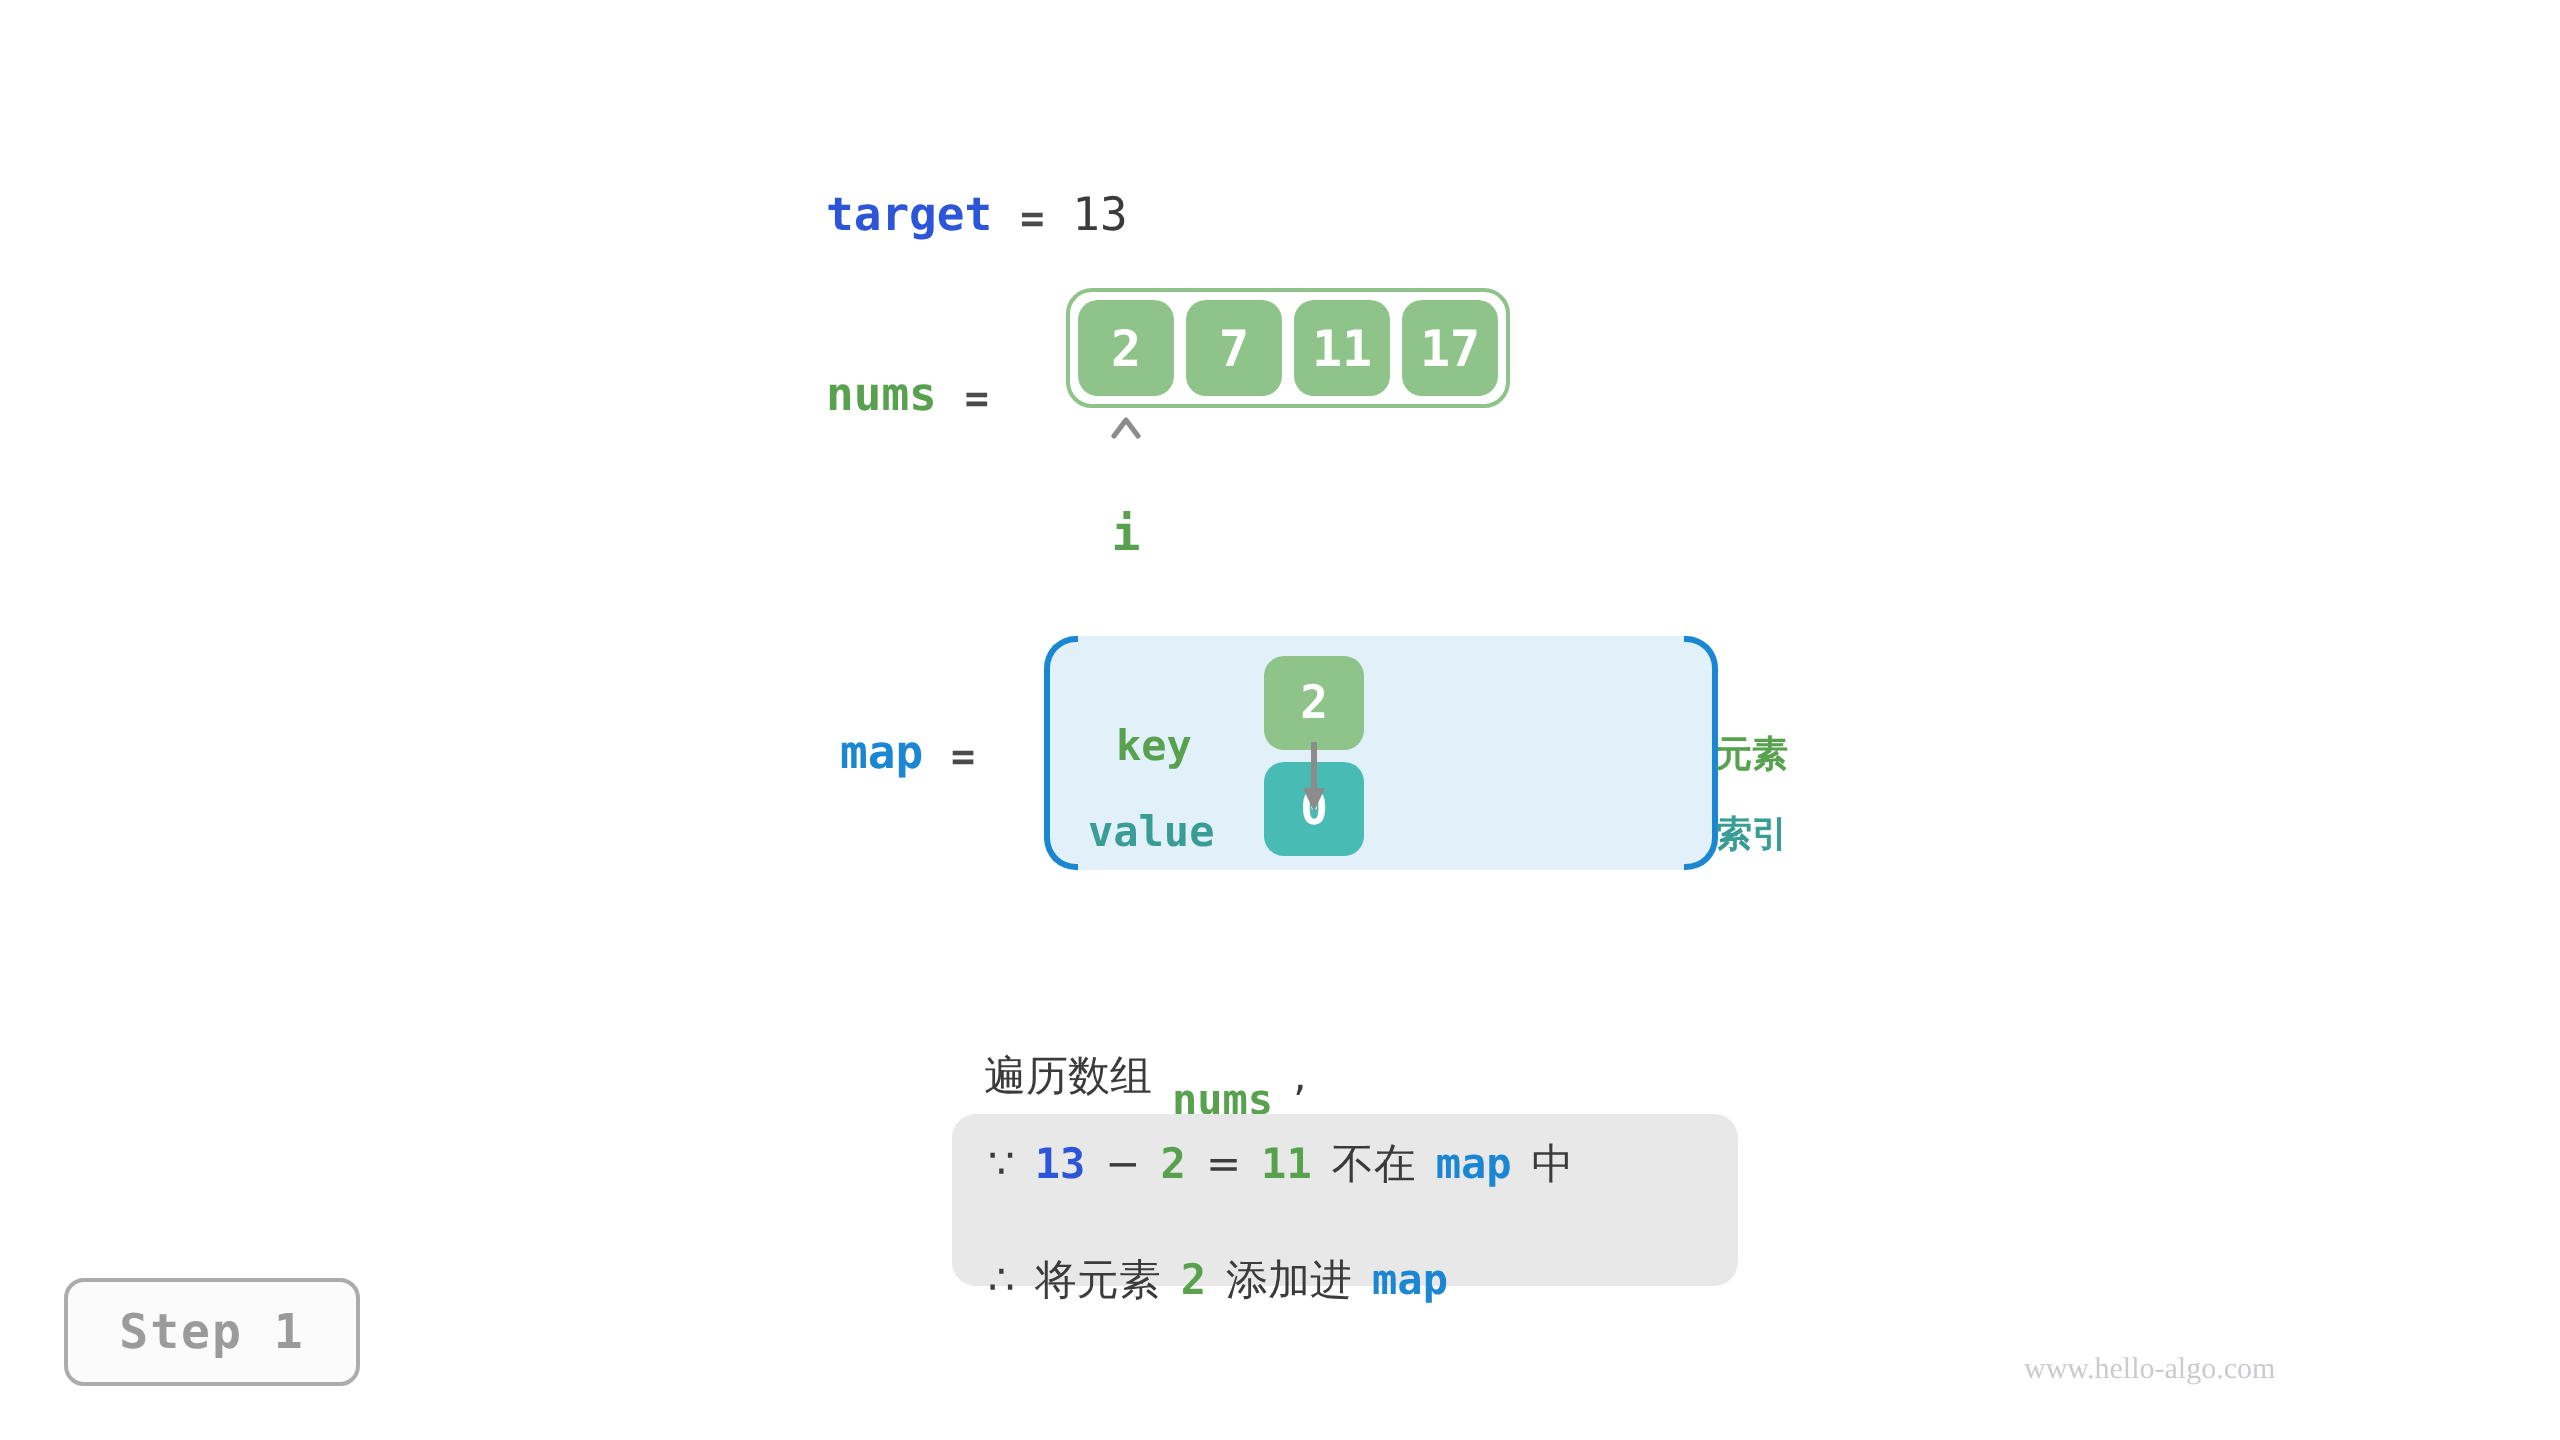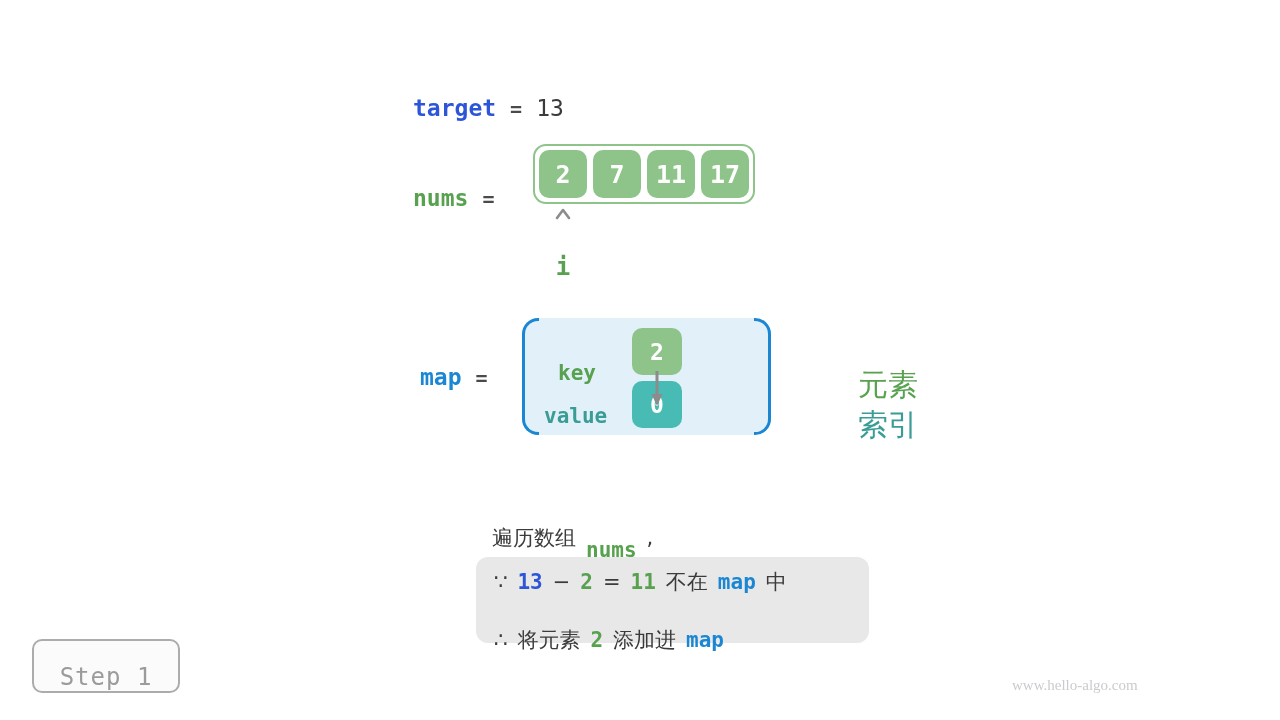--- a/index.html
+++ b/index.html
@@ -27,52 +27,52 @@
                border:2px solid var(--cell_green); border-radius:13px;
                display:flex; gap:6px; padding:4px; }
   .array-cell { width:48px; height:48px; background:var(--cell_green); border-radius:10px;
                 color:#fff; font-size:25px; font-weight:bold;
                 display:flex; align-items:center; justify-content:center; }
 
   .i-caret { left:554px; top:207px; }
   .i-label { left:554px; top:229px; width:18px; text-align:center;
              font-size:24px; }
 
-  .map-container { left:522px; top:318px; width:249px; height:117px; }
+  .map-container { left:522px; top:318px; width:337px; height:117px; }
   .map-fill { position:absolute; inset:0; background:var(--map_fill); border-radius:16px; }
   .bracket { position:absolute; top:0; bottom:0; width:17px; border:3px solid var(--azure); }
   .bracket-left  { left:0;  border-right:none; border-radius:16px 0 0 16px; }
   .bracket-right { right:0; border-left:none;  border-radius:0 16px 16px 0; }
   .kv-label { position:absolute; font-size:21px; font-weight:bold;
               font-family:"DejaVu Sans Mono", monospace; }
   .kv-cell { position:absolute; left:110px; width:50px; height:47px; border-radius:10px;
              color:#fff; font-size:23px; font-weight:bold;
              font-family:"DejaVu Sans Mono", monospace;
              display:flex; align-items:center; justify-content:center; }
   .key-cell   { top:10px; background:var(--cell_green); }
   .value-cell { top:63px; background:var(--cell_teal); }
   .kv-arrow { position:absolute; left:128px; top:52px; }
 
-  .side-label { font-size:30px; font-weight:normal;text-align:right; }
+  .side-label { font-size:18px; font-weight:bold;text-align:right; }
 
   .sentence { left:492px; top:514px; font-size:21px; color:var(--dark);
               display:flex; align-items:center; gap:10px; }
   .sentence .code { font-size:21px; }
 
   .conclusion-box { left:476px; top:557px; width:393px; height:86px;
                     background:var(--box_gray); border-radius:12px;
                     display:flex; flex-direction:column; justify-content:center;
                     gap:8px; padding:8px 18px; }
   .c-line { display:flex; align-items:baseline; gap:10px; font-size:21px; }
   .c-line .code { font-size:21px; }
 
   .step-badge { left:32px; top:639px; width:148px; height:54px; background:var(--step_fill);
                 border:2px solid var(--step_border); border-radius:10px;
-                display:flex; align-items:flex-end; justify-content:center;
-                color:var(--step_text); font-size:24px; font-weight:normal;
+                display:flex; align-items:center; justify-content:center;
+                color:var(--step_text); font-size:24px; font-weight:bold;
                 font-family:"DejaVu Sans Mono", monospace; letter-spacing:1px; }
 
   .watermark { left:1012px; top:677px; font-size:15px; color:var(--watermark);
                font-family:Liberation Serif, serif; }
 </style>
 </head>
 <body>
 
 <div class="abs assign-row mono" style="left:413px; top:95px;">
   <span class="bold royal">target</span>

